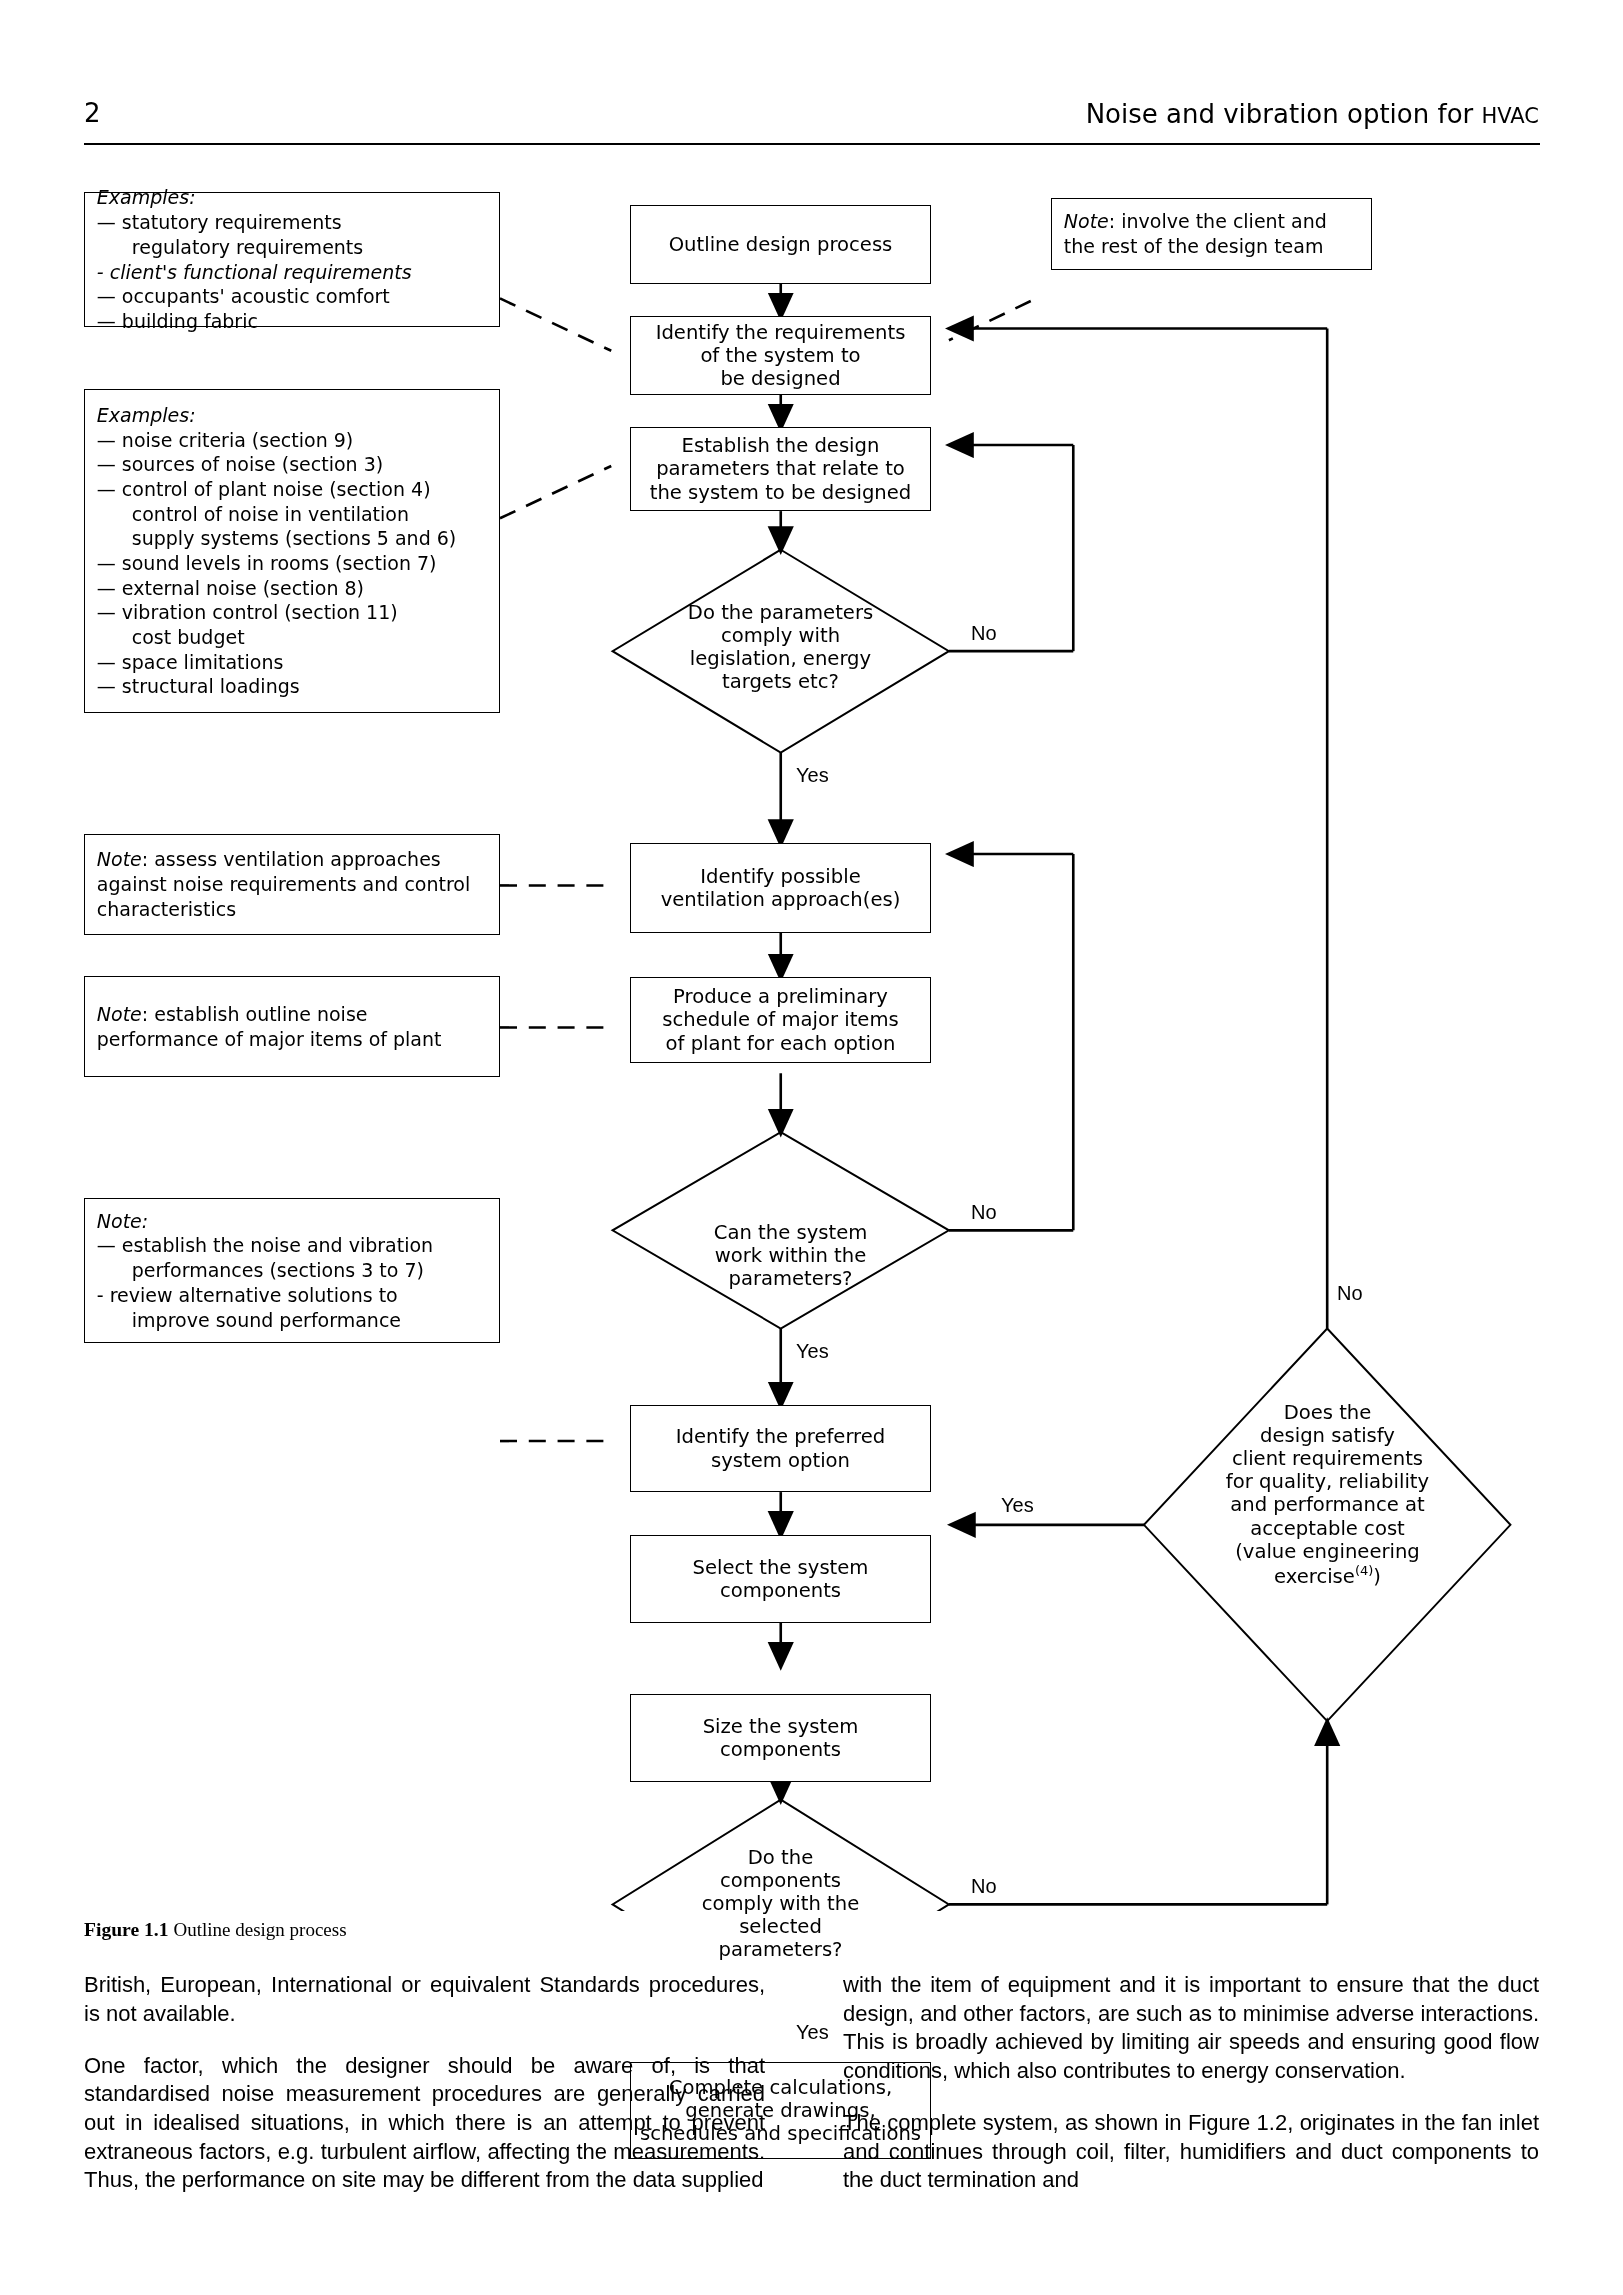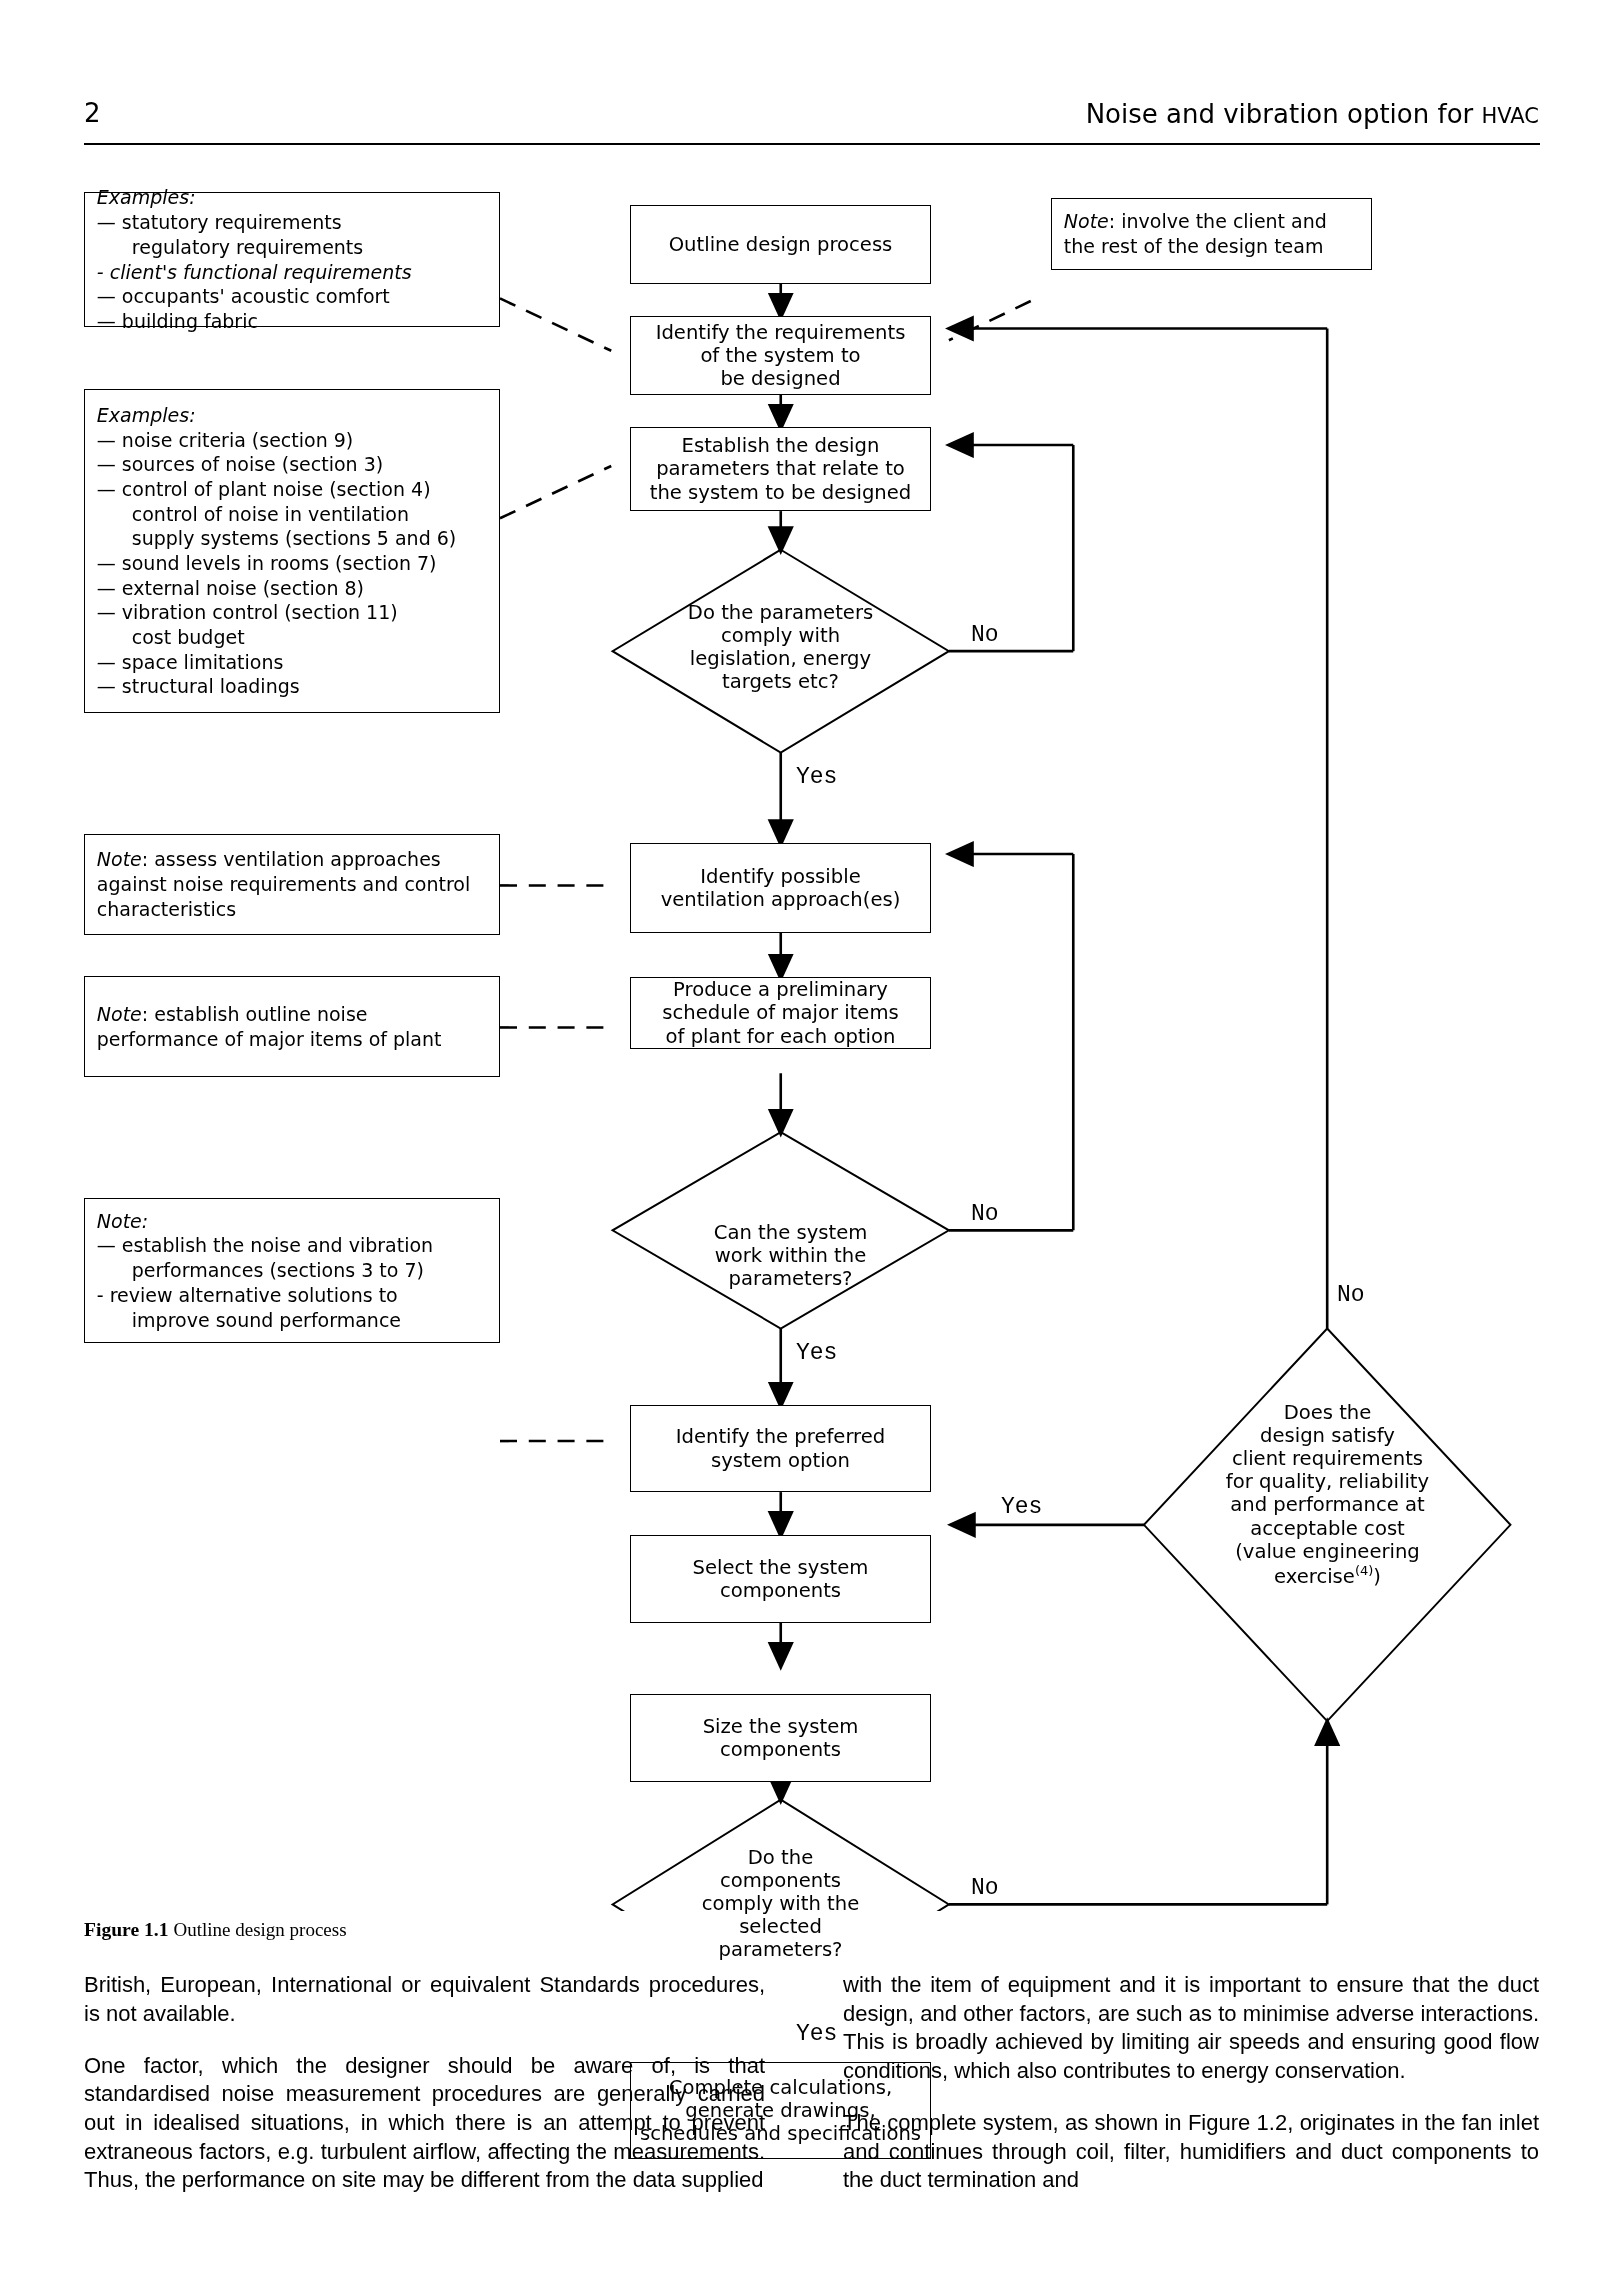--- a/index.html
+++ b/index.html
@@ -17,21 +17,21 @@
   #figure svg{position:absolute;left:0;top:0;}
 
   
   .node{position:absolute;box-sizing:border-box;display:flex;align-items:center;justify-content:center;
         text-align:center;font-family:"DejaVu Sans",sans-serif;line-height:1.18;}
   .pbox{border:1.3px solid #000;background:#fff;font-size:19.6px;}
   .nbox{border:1.3px solid #000;background:#fff;font-size:19px;justify-content:flex-start;
         text-align:left;padding:10.5px 11.8px;line-height:1.30;}
   .nbox .inner{width:100%;}
   .nbox i{font-style:italic;}
-  .dlabel{position:absolute;font-family:Liberation Mono, monospace;font-size:23px;}
+  .dlabel{position:absolute;font-family:Liberation Sans, sans-serif;font-size:20px;}
   .dtext{position:absolute;text-align:center;font-family:"DejaVu Sans",sans-serif;font-size:19.6px;line-height:1.18;}
   .li{display:block;padding-left:35px;text-indent:-35px;}
   .li2{display:block;padding-left:35px;}
   sup{font-size:13px;vertical-align:super;}
 
   
   .caption{position:absolute;left:84px;top:1919px;font-family:"Liberation Serif",serif;font-size:19.6px;}
   .caption b{font-weight:bold;}
   .caption span.cap{font-size:19px;}
 
@@ -168,21 +168,21 @@
 of the system to
 be designed</div>
 
     <div class="node pbox" style="left:630px;top:270px;width:301px;height:84px;white-space:pre-line;">Establish the design
 parameters that relate to
 the system to be designed</div>
 
     <div class="node pbox" style="left:630px;top:686px;width:301px;height:90px;white-space:pre-line;">Identify possible
 ventilation approach(es)</div>
 
-    <div class="node pbox" style="left:630px;top:820px;width:301px;height:72px;white-space:pre-line;">Produce a preliminary
+    <div class="node pbox" style="left:630px;top:820px;width:301px;height:86px;white-space:pre-line;">Produce a preliminary
 schedule of major items
 of plant for each option</div>
 
     <div class="node pbox" style="left:630px;top:1248px;width:301px;height:87px;white-space:pre-line;">Identify the preferred
 system option</div>
 
     <div class="node pbox" style="left:630px;top:1378px;width:301px;height:88px;white-space:pre-line;">Select the system
 components</div>
 
     <div class="node pbox" style="left:630px;top:1509px;width:301px;height:88px;white-space:pre-line;margin-top:28px;">Size the system

